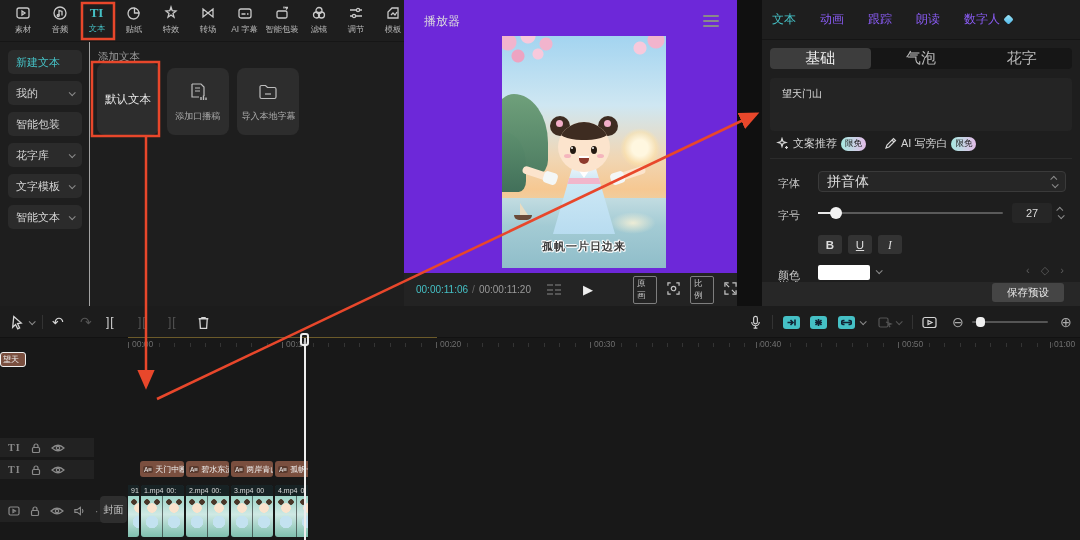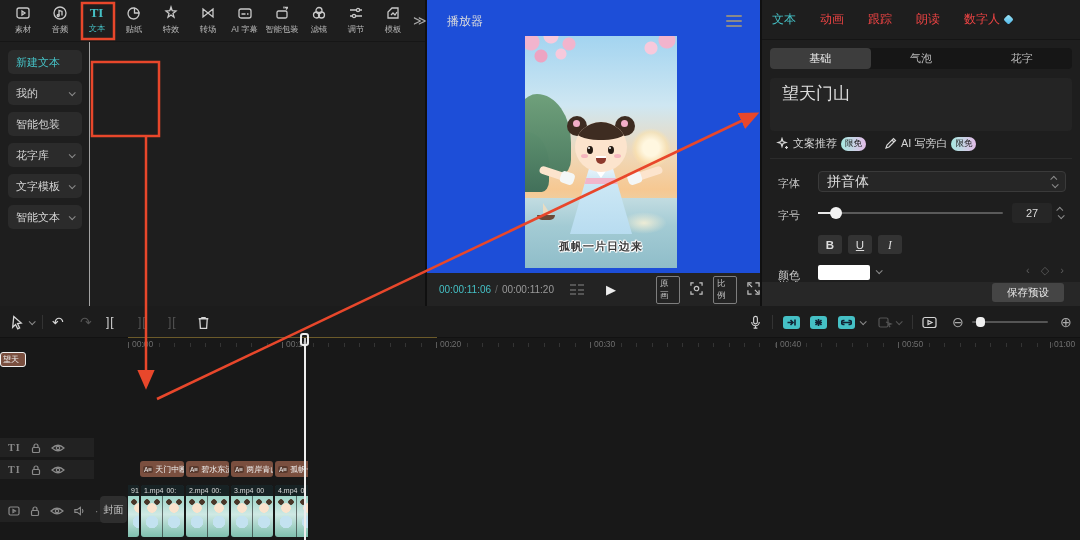--- a/index.html
+++ b/index.html
@@ -3,21 +3,21 @@
 <meta charset="utf-8">
 <style>
   * { margin:0; padding:0; box-sizing:border-box; }
   html,body { width:1080px; height:540px; background:#121212; overflow:hidden;
     font-family:"Liberation Sans", sans-serif; }
   .abs { position:absolute; }
   #app { position:relative; width:1080px; height:540px; background:#101010; color:#ccc; }
 
   
   #panel-left  { left:0;   top:0; width:425px; height:306px; background:#1e1e1e; }
-  #panel-player{ left:427px;top:0; width:333px; height:306px; background:#1d4ed8; }
+  #panel-player{ left:404px;top:0; width:333px; height:306px; background:#6d28d9; }
   #panel-right { left:762px;top:0; width:318px; height:306px; background:#1e1e1e; }
   #timeline    { left:0; top:306px; width:1080px; height:234px; background:#181818; }
 
   
   #top-toolbar { display:flex; align-items:center; height:42px; border-bottom:1px solid #161616; padding-left:4px; }
   .tb-item { width:37px; height:38px; display:flex; flex-direction:column; align-items:center; justify-content:center; gap:2px; cursor:pointer; }
   .tb-item svg { width:16px; height:16px; stroke:#c9c9c9; fill:none; stroke-width:1.3; }
   .tb-item .tb-label { font-size:9px; color:#b9b9b9; white-space:nowrap; transform:scale(.92); }
   .tb-item.active .tb-label { color:#45c0c5; }
   .tb-ti { font-size:13px; font-weight:bold; color:#c9c9c9; font-family:"Liberation Serif",serif; line-height:14px; }
@@ -42,21 +42,21 @@
   .card-sm { width:62px; height:67px; top:26px; display:flex; flex-direction:column; align-items:center; justify-content:center; gap:7px; }
   .card-sm svg { width:22px; height:22px; stroke:#bdbdbd; fill:none; stroke-width:1.2; }
   .card-sm .card-label { font-size:9.5px; color:#aaa; white-space:nowrap; transform:scale(.95); }
 
   
   #player-title { position:absolute; left:20px; top:13px; font-size:12px; color:#ddd; }
   #player-menu { position:absolute; right:18px; top:15px; width:16px; cursor:pointer; }
   #player-menu i { display:block; height:2px; background:#8a8a8a; margin-bottom:3px; border-radius:1px; }
 
   
-  #video { position:absolute; left:98px; top:36px; width:152px; height:232px; overflow:hidden;
+  #video { position:absolute; left:98px; top:36px; width:164px; height:232px; overflow:hidden;
     background:linear-gradient(180deg,#a3d4f0 0%,#cfe7f2 30%,#f0d7b6 52%,#f6c892 66%,#ecd2a8 74%,#cfe0da 78%); }
   #sun { position:absolute; right:6px; top:92px; width:40px; height:40px; border-radius:50%;
     background:radial-gradient(circle,#fff7e0 0 8px,rgba(255,228,170,.55) 16px,rgba(255,220,160,0) 20px); }
   .mountain { position:absolute; background:linear-gradient(180deg,#6fa07b,#4e7d62); }
   #mountain-l { left:-10px; top:58px; width:56px; height:80px; border-radius:45% 70% 20% 20%; }
   #mountain-l2{ left:-16px; top:96px; width:40px; height:60px; border-radius:50% 60% 20% 20%; background:linear-gradient(180deg,#5d8f6e,#42705a); }
   #water { position:absolute; left:0; bottom:0; width:100%; height:70px;
     background:linear-gradient(180deg,#c2dce1 0%,#a3cbd4 40%,#8fbdc9 100%); }
   #glint { position:absolute; right:10px; bottom:34px; width:46px; height:22px; border-radius:50%;
     background:radial-gradient(ellipse,rgba(255,244,214,.8),rgba(255,244,214,0) 70%); }
@@ -111,28 +111,28 @@
     linear-gradient(#555,#555) center/6px 2px no-repeat; display:block; }
   #play-button { margin-left:22px; color:#eee; font-size:13px; cursor:pointer; }
   .pill { border:1px solid #7e7e7e; border-radius:2px; color:#c5c5c5; font-size:8.5px; padding:1px 3px; cursor:pointer; }
   #quality-pill { margin-left:40px; }
   #focus-icon,#full-icon { margin-left:10px; cursor:pointer; }
   #ratio-pill { margin-left:10px; }
   #focus-icon svg,#full-icon svg { width:13px; height:13px; stroke:#c5c5c5; fill:none; stroke-width:1.3; }
 
   
   #rp-tabs { display:flex; align-items:center; height:40px; border-bottom:1px solid #151515; padding-left:10px; gap:24px; }
-  .rp-tab { font-size:12px; color:#ef4444; cursor:pointer; display:flex; align-items:center; gap:4px; }
+  .rp-tab { font-size:12px; color:#8b5cf6; cursor:pointer; display:flex; align-items:center; gap:4px; }
   .rp-tab.active { color:#45c0c5; }
   #diamond-icon { width:9px; height:9px; background:linear-gradient(135deg,#9fe8f7,#4db4e8); transform:rotate(45deg) scale(.8); border-radius:2px; display:inline-block; }
   #rp-subtabs { position:absolute; left:8px; top:48px; width:302px; height:21px; background:#161616; border-radius:4px; display:flex; }
-  .subtab { flex:1; display:flex; align-items:center; justify-content:center; font-size:11px; color:#bbb; cursor:pointer; border-radius:4px; }
+  .subtab { flex:1; display:flex; align-items:center; justify-content:center; font-size:15px; color:#bbb; cursor:pointer; border-radius:4px; }
   .subtab.active { background:#3d3d3d; color:#eee; }
   #rp-textarea { position:absolute; left:8px; top:78px; width:302px; height:53px; background:#242424; border-radius:4px;
-    padding:7px 12px; font-size:17px; color:#ddd; line-height:17px; cursor:text; }
+    padding:7px 12px; font-size:10px; color:#ddd; line-height:17px; cursor:text; }
   #rp-actions { position:absolute; left:14px; top:136px; display:flex; align-items:center; gap:18px; }
   .rp-action { display:flex; align-items:center; gap:4px; font-size:11px; color:#d5d5d5; cursor:pointer; }
   .rp-action svg { width:13px; height:13px; stroke:#d5d5d5; fill:none; stroke-width:1.2; }
   .badge { font-size:8.5px; color:#1d1d1d; background:linear-gradient(90deg,#a8e8df,#e3bce8); border-radius:7px; padding:1px 4px; }
   #rp-divider { position:absolute; left:8px; top:158px; width:302px; height:1px; background:#2b2b2b; }
   .rp-row-label { position:absolute; left:16px; font-size:11px; color:#c5c5c5; }
   #font-select { position:absolute; left:56px; top:171px; width:248px; height:21px; background:#262626; border:1px solid #3a3a3a;
     border-radius:4px; display:flex; align-items:center; padding:0 8px; font-size:14px; color:#ddd; cursor:pointer; }
   .stepper { margin-left:auto; display:flex; flex-direction:column; gap:2px; }
   .stepper .chev { border-color:#8a8a8a; }
@@ -311,20 +311,42 @@
       <div class="sb-item">
           <span>文字模板</span>
           <span class="chev"></span>
         </div>
       <div class="sb-item">
           <span>智能文本</span>
           <span class="chev"></span>
         </div>
     </div>
 
+    <div id="text-content">
+      <div id="section-title">添加文本</div>
+      <div id="card-default" class="card">
+        <span>默认文本</span>
+      </div>
+      <div class="card card-sm" style="left:77px;">
+        <svg viewBox="0 0 22 22">
+            <path d="M5 3h9l3 3v9"></path>
+            <path d="M5 3v13h7"></path>
+            <path d="M8 7h5M8 10h5"></path>
+            <path d="M14 16v3M16.5 14.5v4.5M19 16.5v2.5" stroke-width="1.4"></path>
+          </svg>
+        <span class="card-label">添加口播稿</span>
+      </div>
+      <div class="card card-sm" style="left:147px;">
+        <svg viewBox="0 0 22 22">
+            <path d="M3 6a1.5 1.5 0 0 1 1.5-1.5h4l2 2h7A1.5 1.5 0 0 1 19 8v8a1.5 1.5 0 0 1-1.5 1.5h-13A1.5 1.5 0 0 1 3 16z"></path>
+            <path d="M8 13h6"></path>
+          </svg>
+        <span class="card-label">导入本地字幕</span>
+      </div>
+    </div>
   </div>
 
   <div id="panel-player" class="abs">
     <div id="player-title">播放器</div>
     <div id="player-menu">
         <i></i>
         <i></i>
         <i></i>
       </div>
 
@@ -542,21 +564,21 @@
     </div>
 
     <div id="preview-line"></div>
 
     <div id="ruler">
       <div id="ruler-ticks"></div>
       <span class="ruler-label" style="left:128px;">00:00</span>
       <span class="ruler-label" style="left:282px;">00:10</span>
       <span class="ruler-label" style="left:436px;">00:20</span>
       <span class="ruler-label" style="left:590px;">00:30</span>
-      <span class="ruler-label" style="left:776px;">00:40</span>
+      <span class="ruler-label" style="left:756px;">00:40</span>
       <span class="ruler-label" style="left:898px;">00:50</span>
       <span class="ruler-label" style="left:1050px;">01:00</span>
     </div>
 
     <div id="tracks">
 
       <div class="track-header" style="top:86px;height:19px;">
         <span class="th-ti">TI</span>
         <svg viewBox="0 0 12 12">
             <rect x="2.5" y="5.5" width="7" height="5" rx="1"></rect>

